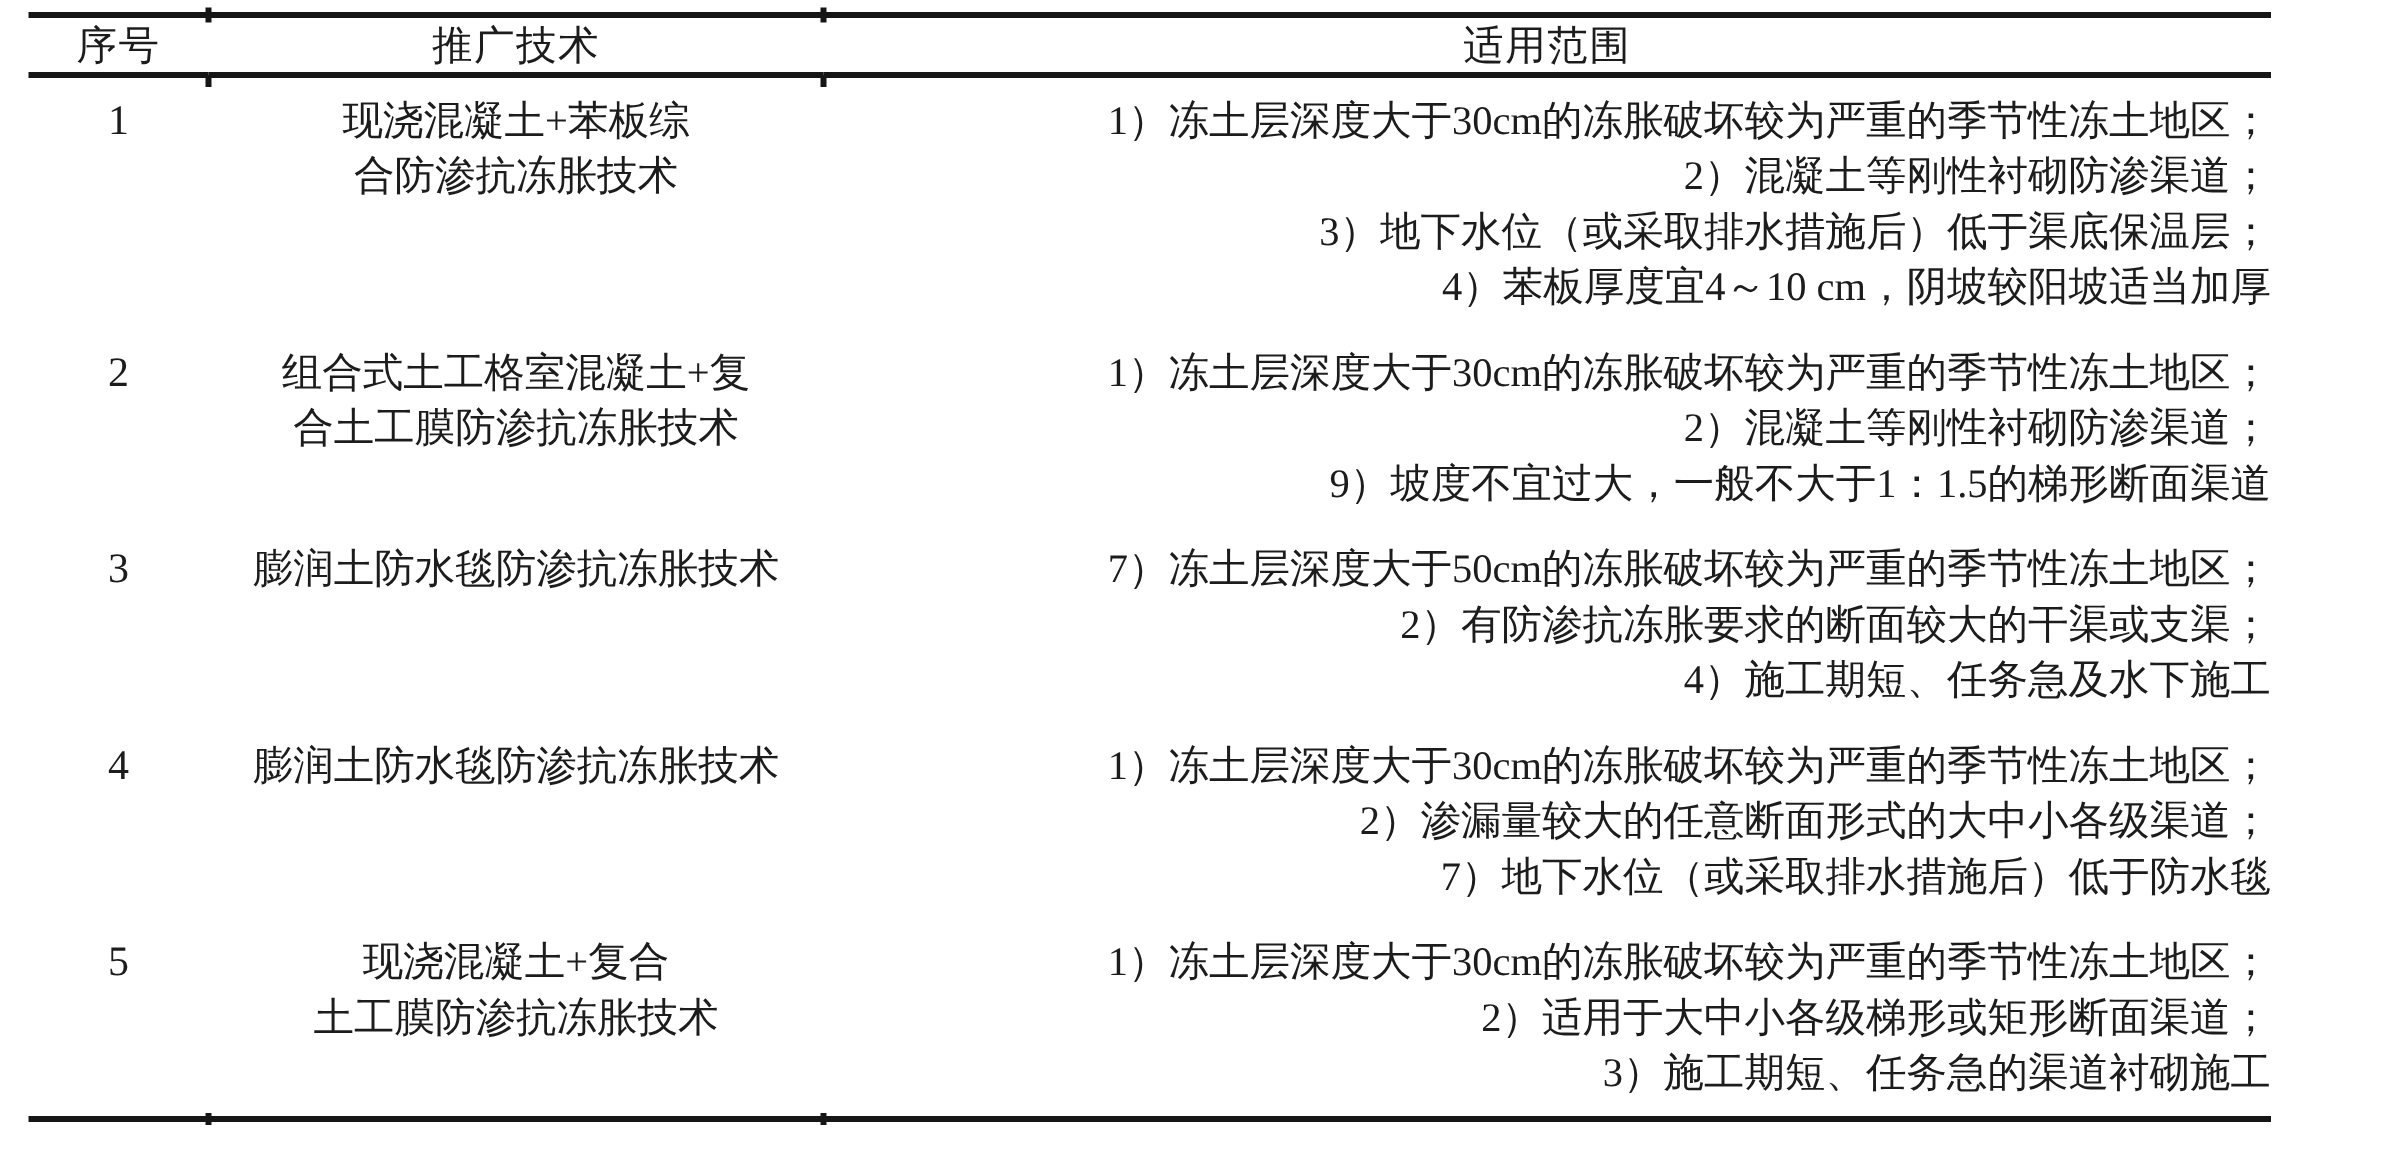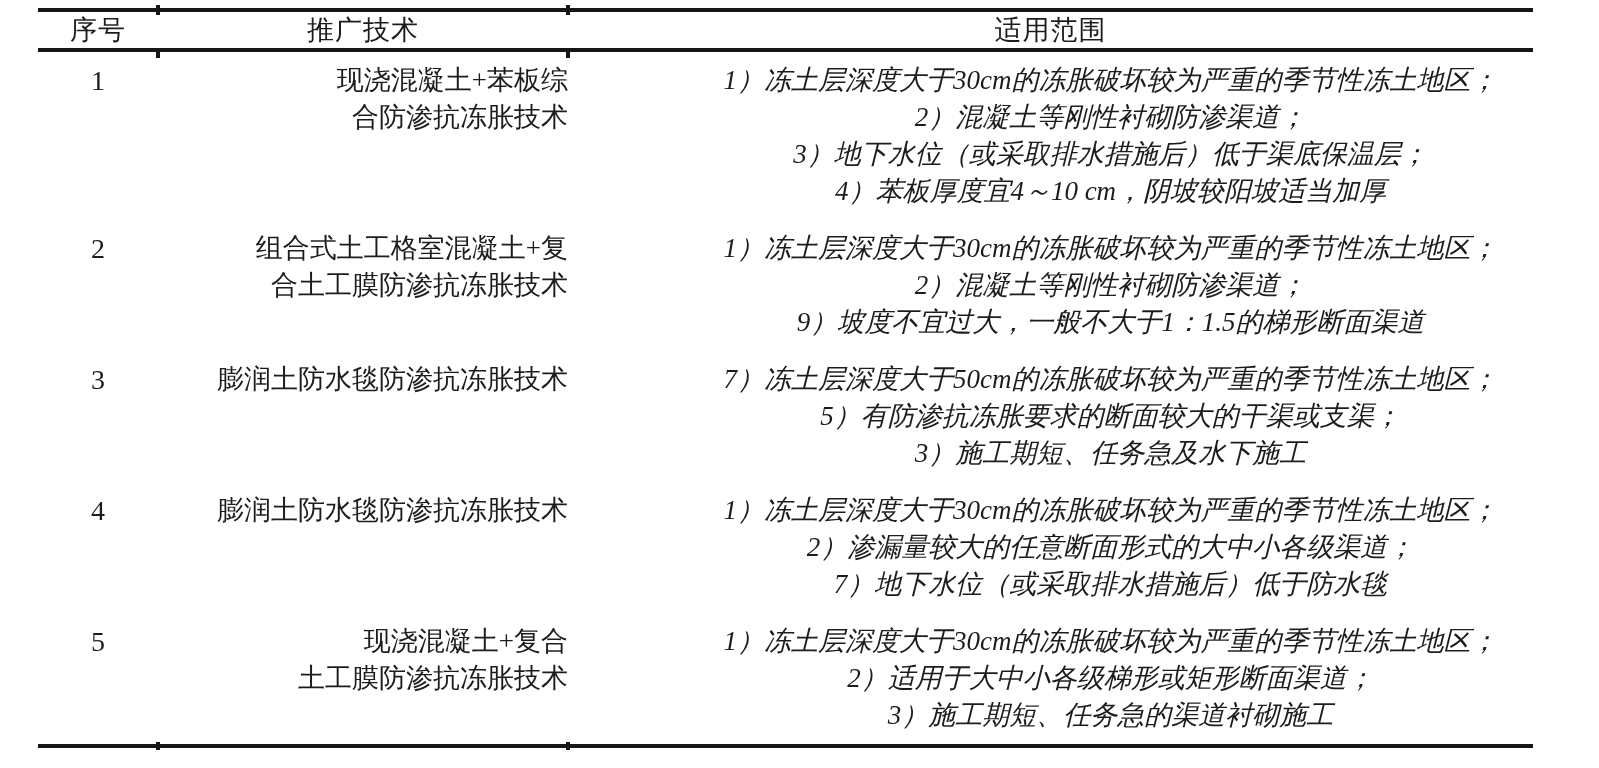--- a/index.html
+++ b/index.html
@@ -12,21 +12,21 @@
     width: 1599px; height: 768px;
     background: var(--bg-color);
     overflow: hidden;
     font-family: "Liberation Serif", "DejaVu Serif", serif;
     color: var(--text-color);
   }
   .page { position: relative; width: 1599px; height: 768px; }
 
   .table-wrap {
     position: absolute;
-    left: 38px; top: 8px;
+    left: 19px; top: 8px;
     width: 1495px;
   }
   table {
     width: 100%;
     border-collapse: collapse;
     table-layout: fixed;
   }
   col.c-num  { width: 120px; }
   col.c-tech { width: 410px; }
   col.c-scope{ width: 965px; }
@@ -44,22 +44,22 @@
   tbody td {
     vertical-align: top;
     padding-top: 10px;
     padding-bottom: 10px;
     font-size: 27px;
     line-height: 37px;
   }
   tbody tr:last-child td { border-bottom: 4px solid var(--rule-color); }
 
   td.num-cell  { text-align: center; font-size: 28px; }
-  td.tech-cell { text-align: right; }
-  td.scope-cell{ text-align: center; padding-left: 120px; font-style: italic; }
+  td.tech-cell { text-align: center; }
+  td.scope-cell{ text-align: right; padding-left: 120px; }
 
   .tech-line  { white-space: nowrap; }
   .scope-item { white-space: nowrap; }
 
   
   .tick { position: absolute; width: 4px; background: var(--rule-color); }
   .tick.row-top    { top: -3px;  height: 10px; }
   .tick.row-mid    { top: 42px;  height: 8px; }
   .tick.row-bottom { bottom: -2px; height: 8px; }
   .tick.col-1 { left: 118px; }
@@ -109,22 +109,22 @@
               <div class="scope-item">9）坡度不宜过大，一般不大于1：1.5的梯形断面渠道</div>
             </td>
           </tr>
           <tr>
             <td class="num-cell">3</td>
             <td class="tech-cell">
               <div class="tech-line">膨润土防水毯防渗抗冻胀技术</div>
             </td>
             <td class="scope-cell">
               <div class="scope-item">7）冻土层深度大于50cm的冻胀破坏较为严重的季节性冻土地区；</div>
-              <div class="scope-item">5）有防渗抗冻胀要求的断面较大的干渠或支渠；</div>
-              <div class="scope-item">3）施工期短、任务急及水下施工</div>
+              <div class="scope-item">2）有防渗抗冻胀要求的断面较大的干渠或支渠；</div>
+              <div class="scope-item">4）施工期短、任务急及水下施工</div>
             </td>
           </tr>
           <tr>
             <td class="num-cell">4</td>
             <td class="tech-cell">
               <div class="tech-line">膨润土防水毯防渗抗冻胀技术</div>
             </td>
             <td class="scope-cell">
               <div class="scope-item">1）冻土层深度大于30cm的冻胀破坏较为严重的季节性冻土地区；</div>
               <div class="scope-item">2）渗漏量较大的任意断面形式的大中小各级渠道；</div>

